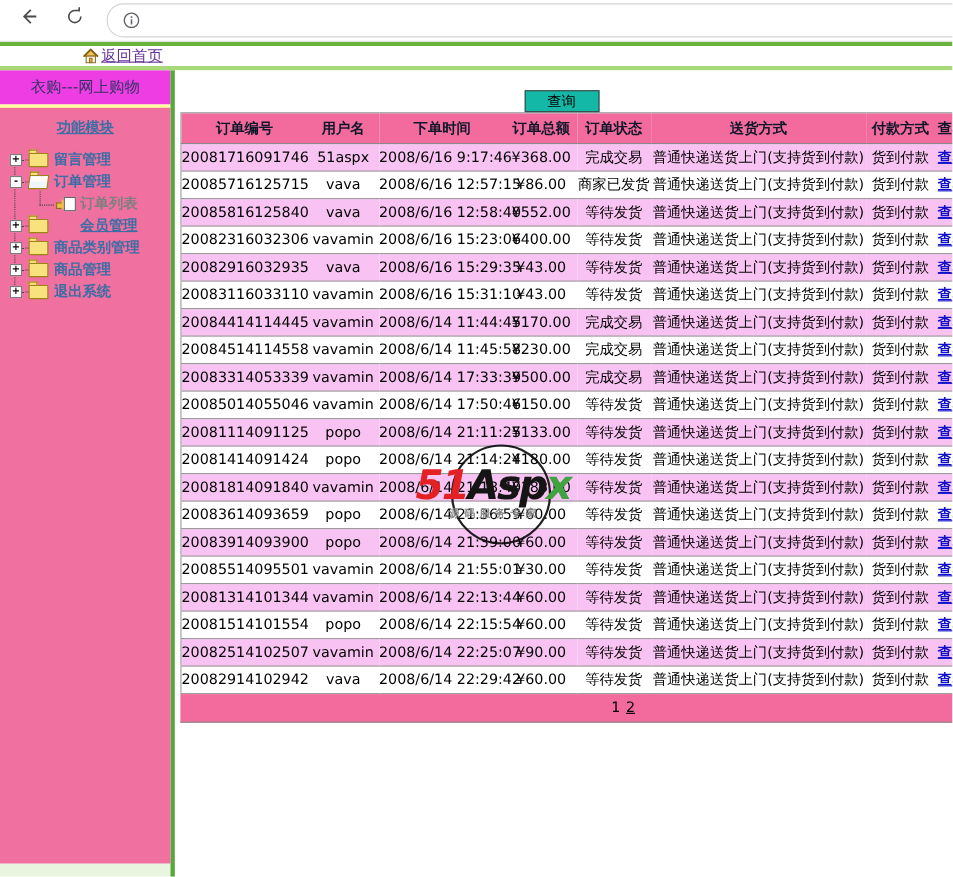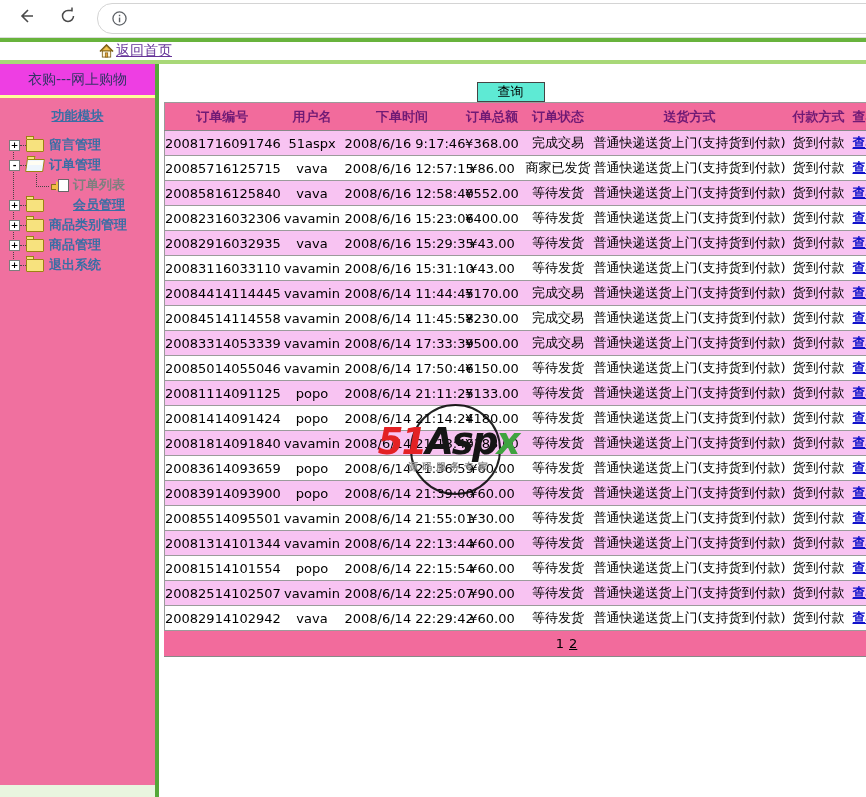--- a/index.html
+++ b/index.html
@@ -14,21 +14,21 @@
   .btn-refresh{left:54px;}
   .url-pill{position:absolute;left:97px;top:3px;width:790px;height:29px;border:1px solid #d4d4d4;
             border-radius:15px;background:#fff;display:flex;align-items:center;}
   .info-icon{margin-left:14px;width:15px;height:15px;flex:0 0 auto;}
   .url-text{margin-left:10px;font-size:14px;color:#202124;white-space:nowrap;}
   .url-rest{color:#80868b;}
 
   
   .green-line{height:4px;background:var(--green-line);}
   .green-line.light{height:4px;background:var(--green-light-line);}
-  .home-bar{height:18px;background:#fff;display:flex;align-items:center;padding-left:99px;}
+  .home-bar{height:18px;background:#fff;display:flex;align-items:center;padding-left:75px;}
   .home-icon{width:15px;height:14px;margin-right:2px;}
   .home-link{color:var(--purple-link);text-decoration:underline;font-size:14px;cursor:pointer;}
 
   
   .main{display:flex;height:734px;}
   .sidebar{width:155px;flex:0 0 155px;display:flex;flex-direction:column;}
   .sb-title{height:31px;background:var(--sidebar-magenta);color:#333366;display:flex;
             align-items:center;justify-content:center;font-size:14px;}
   .sb-yellow{height:3px;background:var(--yellow-bar);}
   .sb-body{flex:1;background:var(--sidebar-pink);padding-top:9px;position:relative;font-weight:bold;}
@@ -64,27 +64,27 @@
 
   
   .filter{height:38px;display:flex;align-items:center;justify-content:flex-end;gap:22px;padding-right:4px;flex-direction:column;}
   .filter label{font-size:13px;}
   .user-input{width:160px;height:19px;border:1px solid #666;font-size:13px;padding:0 2px;}
   .status-select{position:relative;width:64px;height:22px;border:1px solid #666;background:#fff;
                  display:flex;align-items:center;padding-left:3px;font-size:13px;cursor:pointer;}
   .status-select .caret{position:absolute;right:4px;top:9px;width:0;height:0;
                         border-left:4px solid transparent;border-right:4px solid transparent;
                         border-top:5px solid #222;}
-  .query-btn{height:24px;border:1px solid #444;background:#5eead4;font-size:13px;padding:0 20px;cursor:pointer;}
+  .query-btn{height:24px;border:1px solid #444;background:#14b8a6;font-size:13px;padding:0 20px;cursor:pointer;}
 
   
   .table-wrap{margin-left:5px;width:805px;}
   table{border-collapse:collapse;table-layout:fixed;width:805px;border-left:1px solid #9b9b9b;}
   th,td{white-space:nowrap;overflow:visible;text-align:center;font-size:13px;padding:0;}
-  th{height:27px;background:var(--header-pink);font-weight:bold;color:#701a75;
+  th{height:27px;background:var(--header-pink);font-weight:bold;color:#0f172a;
      border-top:1px solid #9b9b9b;border-bottom:1px solid #888;}
   td{height:24px;border-bottom:1px solid #9b9b9b;}
   tr.odd td{background:var(--row-pink);}
   tr.even td{background:#fff;}
   col.c0{width:115px}col.c1{width:65px}col.c2{width:115px}col.c3{width:65px}
   col.c4{width:67px}col.c5{width:196px}col.c6{width:62px}col.c7{width:120px}
   th:last-child,td:last-child{text-align:left;padding-left:3px;}
   .view-link{color:#1111cc;text-decoration:underline;font-weight:bold;cursor:pointer;}
   .pagebar{width:805px;height:25px;background:var(--header-pink);border-bottom:1px solid #888;
            display:flex;align-items:center;justify-content:center;gap:5px;font-size:13px;}

